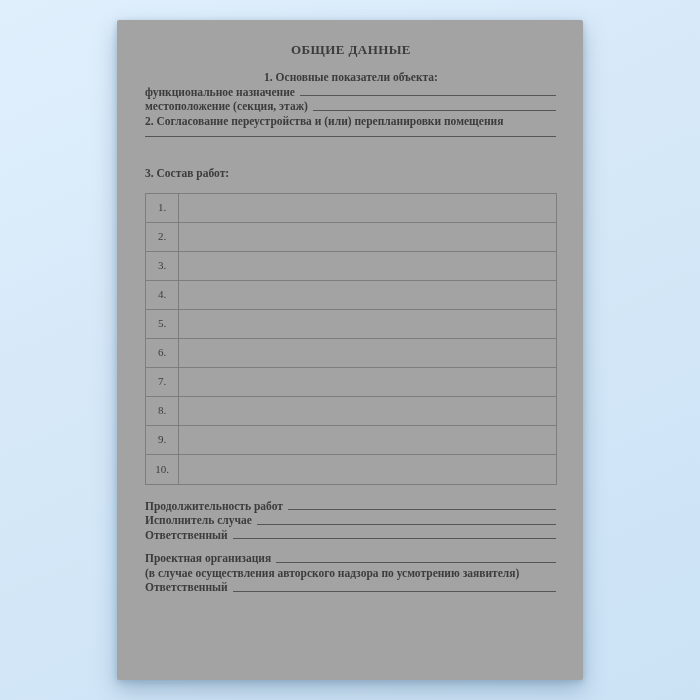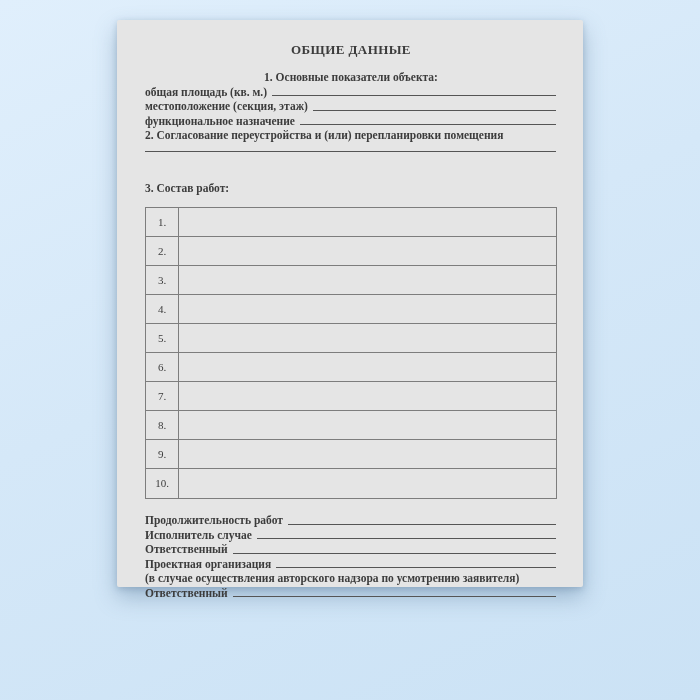--- a/index.html
+++ b/index.html
@@ -12,22 +12,22 @@
   }
   body {
     background: linear-gradient(155deg, #e0effc 0%, #d5e8f8 45%, #cbe2f5 100%);
     position: relative;
   }
   .sheet {
     position: absolute;
     left: 117px;
     top: 20px;
     width: 466px;
-    height: 567px;
-    background: #e5e5e5;
+    height: 660px;
+    background: #a3a3a3;
     border-radius: 2px;
     box-shadow: 0 10px 22px rgba(96, 128, 160, 0.45), 0 2px 6px rgba(96, 128, 160, 0.35);
   }
   .content {
     position: absolute;
     left: 28px;
     right: 26px;
     top: 0;
     bottom: 0;
     color: #3c3c3c;
@@ -83,43 +83,39 @@
     border-right: 1px solid #7d7d7d;
     display: flex;
     align-items: center;
     justify-content: center;
     font-weight: normal;
     font-size: 11px;
     box-sizing: border-box;
   }
   .tval { flex: 1 1 auto; }
   .details-block { margin-top: 14px; }
-  .org-block { }
+  .org-block { margin-top: 9px; }
   .label { white-space: nowrap; }
 </style>
 </head>
 <body>
 
 <div class="sheet">
   <div class="content">
 
     <div class="doc-title">ОБЩИЕ ДАННЫЕ</div>
 
     <div class="sec1-heading">1. Основные показатели объекта:</div>
 
     <div class="frow">
-      <span class="label">общая площадь (кв. м.)</span>
+      <span class="label">функциональное назначение</span>
       <span class="fill"></span>
     </div>
     <div class="frow">
       <span class="label">местоположение (секция, этаж)</span>
-      <span class="fill"></span>
-    </div>
-    <div class="frow">
-      <span class="label">функциональное назначение</span>
       <span class="fill"></span>
     </div>
 
     <div class="sec2-heading">2. Согласование переустройства и (или) перепланировки помещения</div>
     <div class="frow full-line">
       <span class="fill"></span>
     </div>
 
     <div class="sec3-heading">3. Состав работ:</div>
 

